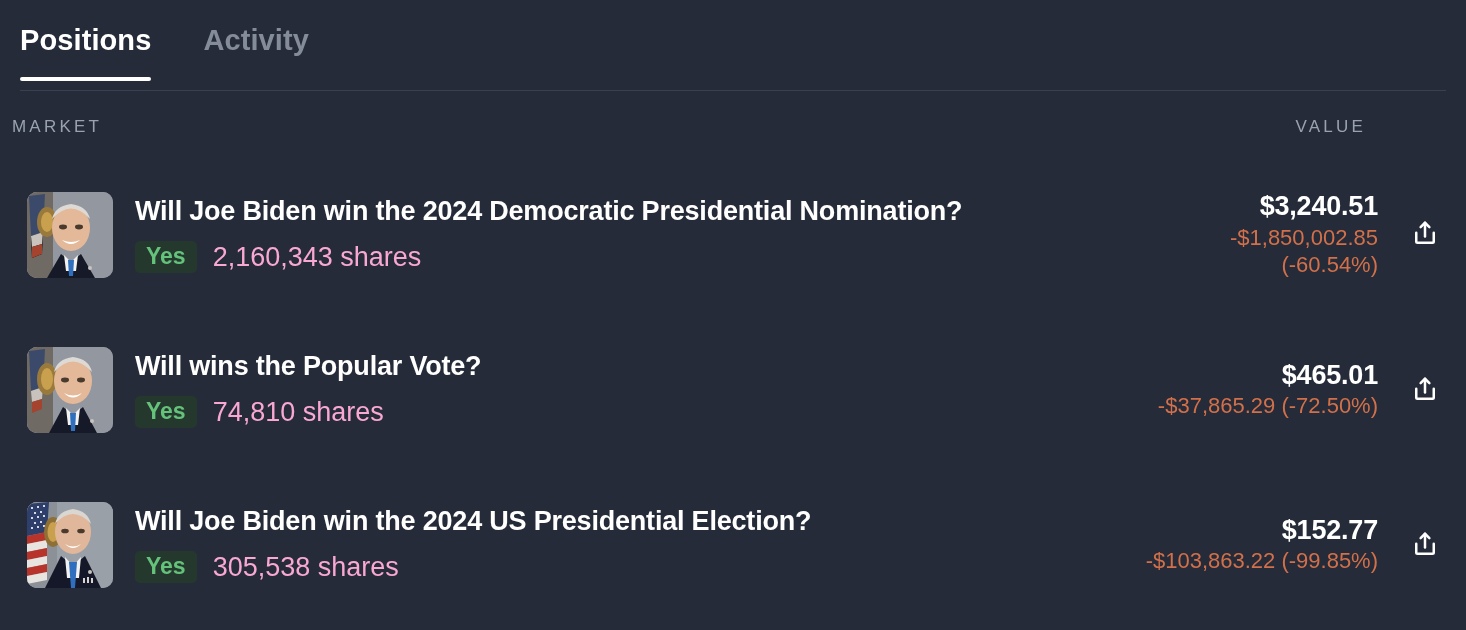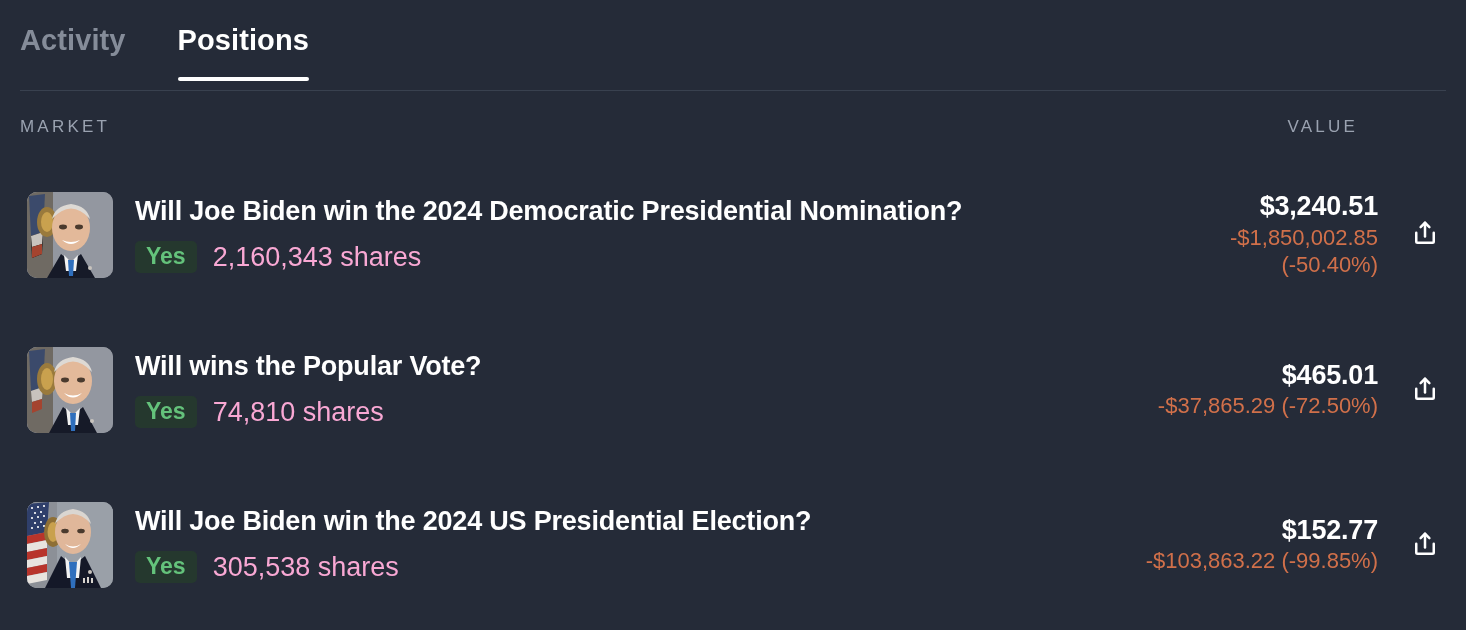--- a/index.html
+++ b/index.html
@@ -55,21 +55,21 @@
     height: 4px;
     background: #ffffff;
     border-radius: 2px;
   }
 
   
   .col-header-row {
     display: flex;
     align-items: center;
     justify-content: space-between;
-    padding: 0 20px;
+    padding: 0 12px;
     height: 60px;
     box-sizing: border-box;
   }
   .col-header {
     font-size: 17px;
     letter-spacing: 3.2px;
     color: #9aa2b0;
     font-weight: normal;
   }
   .col-header.value-col {
@@ -172,25 +172,25 @@
     cursor: pointer;
     flex: 0 0 auto;
   }
   .share-btn svg { display: block; }
 </style>
 </head>
 <body>
 
 <div class="tabs-bar">
   <div class="tabs-underline"></div>
+  <div class="tab active">
+    <span>Positions</span>
+  </div>
   <div class="tab inactive">
     <span>Activity</span>
-  </div>
-  <div class="tab active">
-    <span>Positions</span>
   </div>
 </div>
 
 <div class="col-header-row">
   <div class="col-header">MARKET</div>
   <div class="col-header value-col">VALUE</div>
 </div>
 
 <div class="positions-list">
 
@@ -223,21 +223,21 @@
           <span class="outcome-badge">Yes</span>
           <span class="shares-text">2,160,343 shares</span>
         </div>
       </div>
     </div>
     <div class="value-cell">
       <div class="value-amounts">
         <div class="value-main">$3,240.51</div>
         <div class="value-change">
           <div>-$1,850,002.85</div>
-          <div>(-50.40%)</div>
+          <div>(-60.54%)</div>
         </div>
       </div>
       <div class="share-btn">
         <span>
           <svg width="30" height="30" viewBox="0 0 24 24" fill="none" stroke="#ffffff" stroke-width="2" stroke-linecap="round" stroke-linejoin="round" aria-hidden="true">
             <path d="M5 11 V18 a1 1 0 0 0 1 1 h12 a1 1 0 0 0 1 -1 V11"></path>
             <line x1="12" y1="3" x2="12" y2="14"></line>
             <polyline points="8.5,6.5 12,3 15.5,6.5"></polyline>
           </svg>
         </span>

